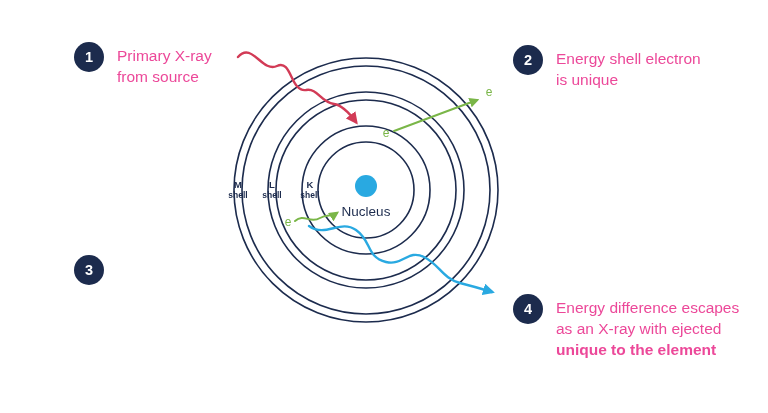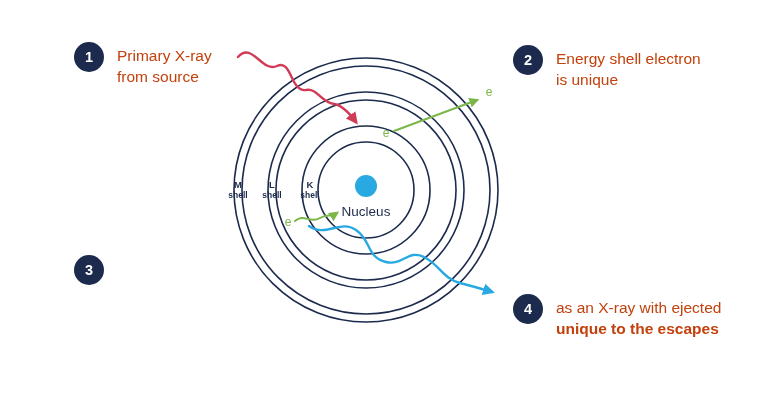--- a/index.html
+++ b/index.html
@@ -66,21 +66,21 @@
     font-size: 14.5px;
     font-weight: bold;
     display: flex;
     align-items: center;
     justify-content: center;
     flex: 0 0 30px;
   }
   .step-text {
     font-size: 15.5px;
     line-height: 21px;
-    color: #c2410c;
+    color: #ec4899;
     padding-top: 3px;
   }
   .bold-line {
     font-weight: bold;
   }
   .step-1 { left: 74px;  top: 42px; }
   .step-2 { left: 513px; top: 45px; }
   .step-3 { left: 74px;  top: 255px; }
   .step-4 { left: 513px; top: 294px; }
 </style>
@@ -147,18 +147,19 @@
     </div>
   </div>
 
   <div class="step step-3">
     <div class="badge">3</div>
   </div>
 
   <div class="step step-4">
     <div class="badge">4</div>
     <div class="step-text">
+      <div>Energy difference escapes</div>
       <div>as an X-ray with ejected</div>
-      <div class="bold-line">unique to the escapes</div>
+      <div class="bold-line">unique to the element</div>
     </div>
   </div>
 
 </div>
 
 </body></html>

